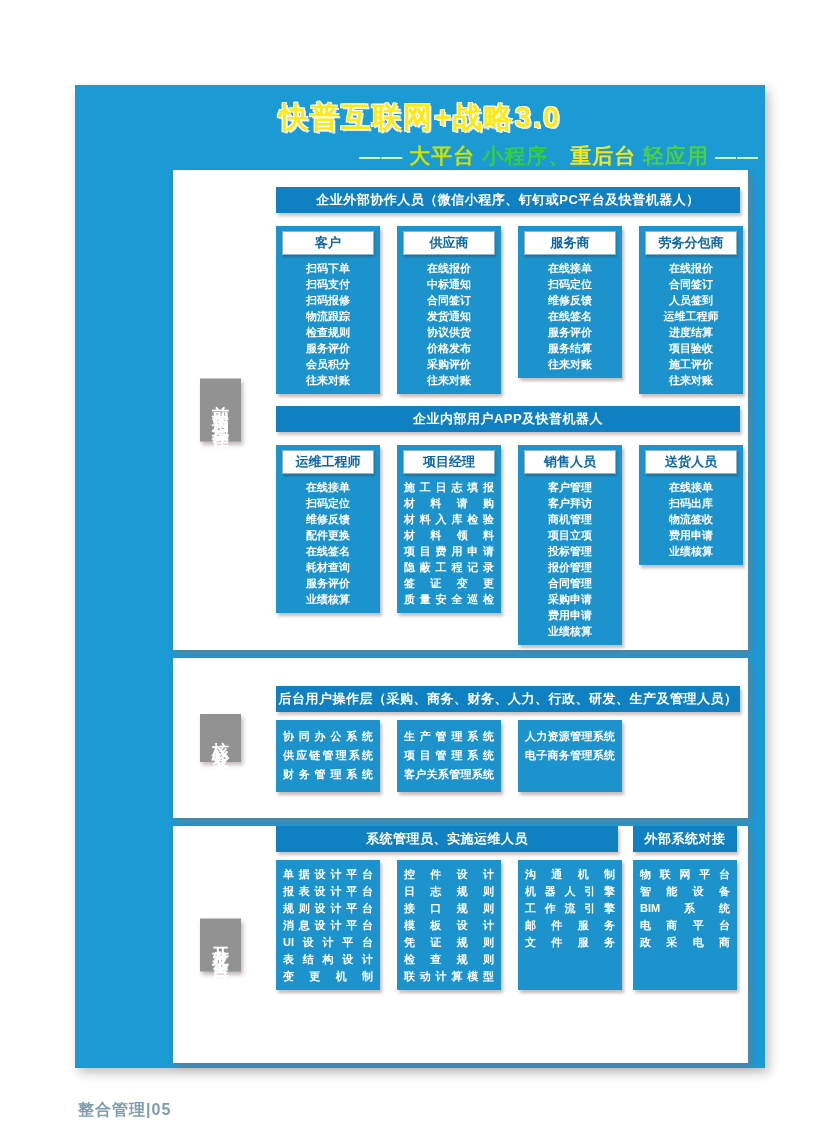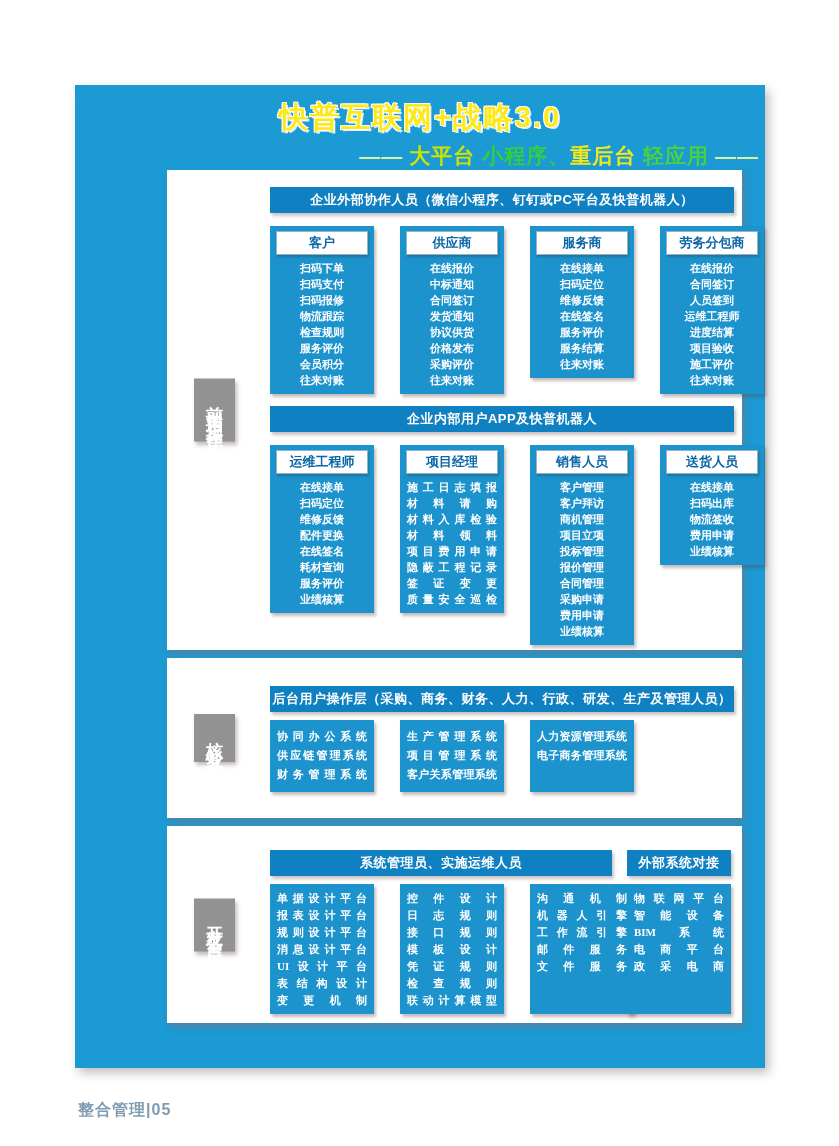--- a/index.html
+++ b/index.html
@@ -16,49 +16,49 @@
   .title{
     margin-top:13px;text-align:center;
     font-size:29px;font-weight:bold;color:#ffe817;letter-spacing:2px;
     text-shadow:-1px -1px 0 #fff,1px -1px 0 #fff,-1px 1px 0 #fff,2px 2px 0 rgba(255,255,255,.85);
   }
   .subtitle{
     margin-top:4px;text-align:right;
     font-size:21px;font-weight:bold;letter-spacing:1px;
   }
   .subtitle .dash{color:#d9f0a0;margin:0 6px;}
-  .panels{position:absolute;left:92px;top:85px;width:575px;}
+  .panels{position:absolute;left:98px;top:85px;width:575px;}
   .panel{
     position:relative;width:575px;background:#ffffff;box-sizing:border-box;
     padding-left:103px;padding-right:8px;
     box-shadow:3px 4px 6px rgba(150,105,105,.45);
   }
   .panel-0{height:480px;padding-top:17px;margin-bottom:8px;}
   .panel-1{height:160px;padding-top:28px;margin-bottom:8px;}
-  .panel-2{height:197px;padding-top:24px;}
+  .panel-2{height:237px;}
   .side-label{
     position:absolute;left:27px;top:50%;transform:translateY(-50%);
     background:#929292;color:#fff;
     writing-mode:vertical-rl;letter-spacing:5px;
     font-size:17px;font-weight:bold;
     padding:14px 9px;
     box-shadow:2px 3px 4px rgba(90,60,60,.35);
   }
   .bar{
     background:#0f80c1;color:#fff;height:26px;line-height:26px;
     font-size:13px;font-weight:bold;text-align:center;letter-spacing:.5px;
     box-shadow:2px 3px 3px rgba(90,60,60,.3);
     white-space:nowrap;overflow:hidden;
   }
   .groups.row{display:flex;gap:15px;}
   .groups.row .group:nth-child(1){width:342px;flex-shrink:0;}
   .groups.row .group:nth-child(2){width:104px;flex-shrink:0;}
   .group + .group{margin-top:12px;}
   .groups.row .group + .group{margin-top:0;}
-  .cols{display:flex;gap:26px;margin-top:13px;align-items:flex-start;font-family:Liberation Serif, serif;}
+  .cols{display:flex;gap:17px;margin-top:13px;align-items:flex-start;}
   .panel-1 .cols,.panel-2 .cols{margin-top:8px;}
   .column{
     width:104px;flex-shrink:0;box-sizing:border-box;
     background:#1c93cd;padding-bottom:6px;
     box-shadow:2px 3px 3px rgba(90,60,60,.35);
   }
   .column.plain{padding-top:7px;}
   .panel-1 .column{height:72px;}
   .panel-2 .column{height:130px;padding-top:6px;}
   .col-title{

